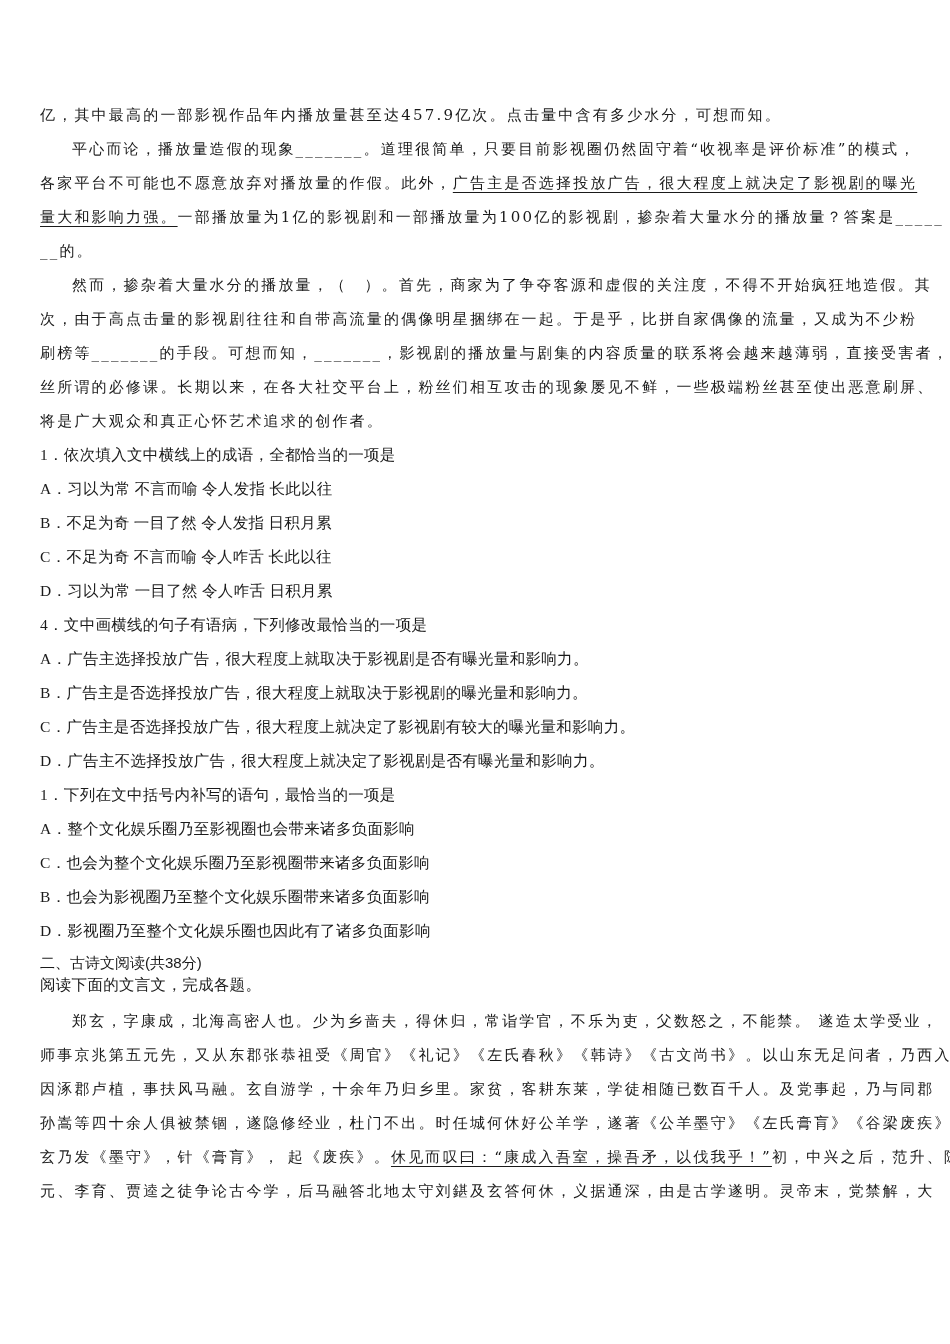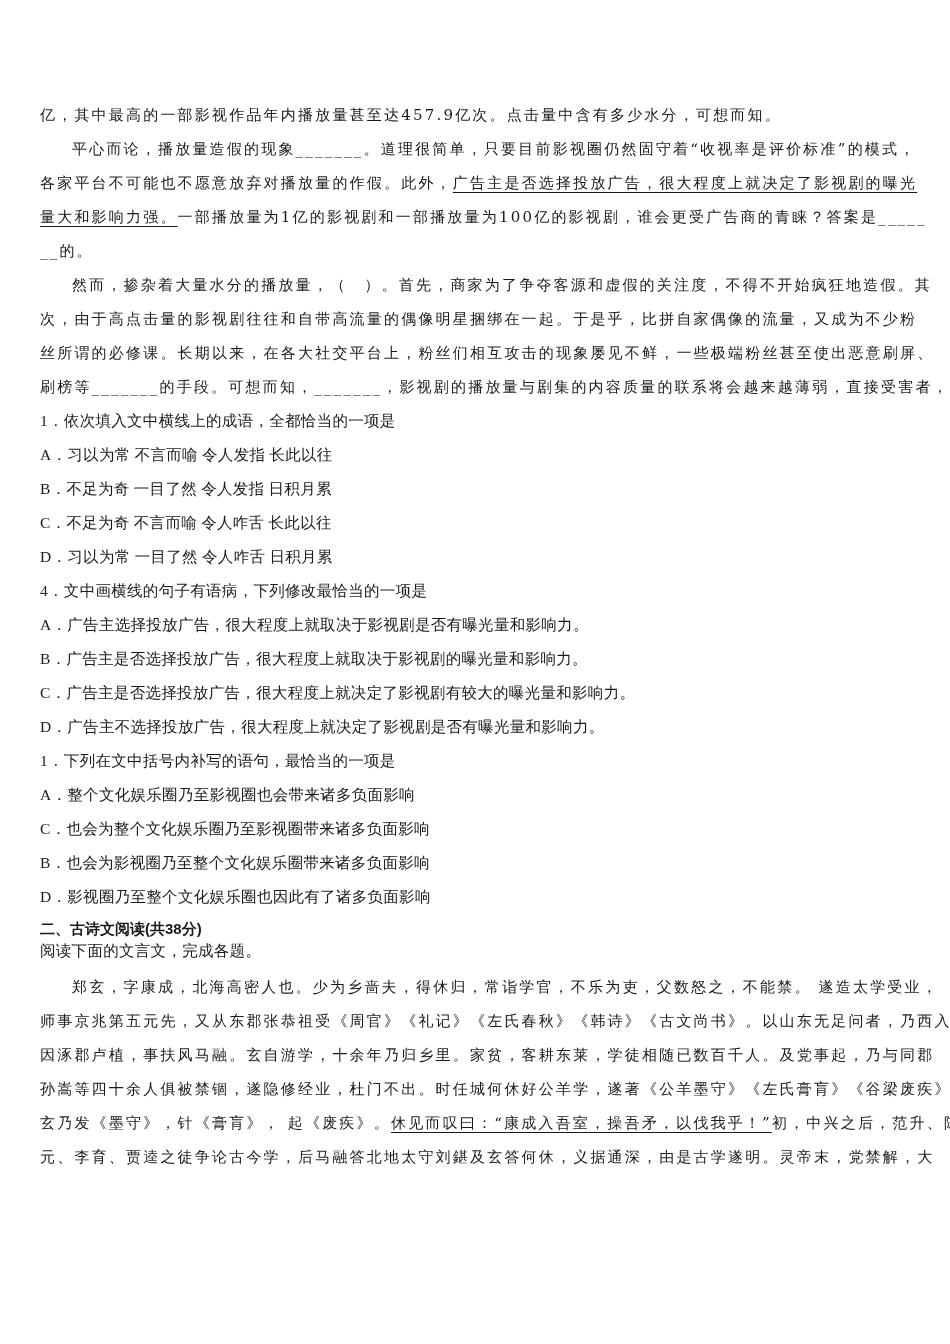--- a/index.html
+++ b/index.html
@@ -34,21 +34,21 @@
     .q-line {
       font-family: Liberation Serif, serif;
       font-size: 15.5px;
       line-height: 34px;
       height: 34px;
       white-space: nowrap;
       letter-spacing: 0.3px;
     }
     .section-title {
       font-family: "Liberation Sans", "DejaVu Sans", sans-serif;
-      font-weight: bold;
+      font-weight: normal;
       font-size: 15px;
       line-height: 22px;
       height: 22px;
       margin-top: 4px;
     }
     .instruction {
       font-family: "Liberation Serif", "DejaVu Serif", serif;
       font-size: 15.5px;
       line-height: 22px;
       height: 26px;
@@ -61,27 +61,28 @@
 
 <div class="page">
 
   <div class="passage">
     <div class="line">亿，其中最高的一部影视作品年内播放量甚至达457.9亿次。点击量中含有多少水分，可想而知。</div>
     <div class="line indent">平心而论，播放量造假的现象_______。道理很简单，只要目前影视圈仍然固守着“收视率是评价标准”的模式，</div>
     <div class="line">
       <span>各家平台不可能也不愿意放弃对播放量的作假。此外，</span><span class="u">广告主是否选择投放广告，很大程度上就决定了影视剧的曝光</span>
     </div>
     <div class="line">
-      <span class="u">量大和影响力强。</span><span>一部播放量为1亿的影视剧和一部播放量为100亿的影视剧，谁会更受广告商的青睐？答案是_____</span>
+      <span class="u">量大和影响力强。</span><span>一部播放量为1亿的影视剧和一部播放量为100亿的影视剧，掺杂着大量水分的播放量？答案是_____</span>
     </div>
     <div class="line">__的。</div>
     <div class="line indent">然而，掺杂着大量水分的播放量，（　）。首先，商家为了争夺客源和虚假的关注度，不得不开始疯狂地造假。其</div>
     <div class="line">次，由于高点击量的影视剧往往和自带高流量的偶像明星捆绑在一起。于是乎，比拼自家偶像的流量，又成为不少粉</div>
+    <div class="line">刷榜等_______的手段。可想而知，_______，影视剧的播放量与剧集的内容质量的联系将会越来越薄弱，直接受害者，</div>
     <div class="line">丝所谓的必修课。长期以来，在各大社交平台上，粉丝们相互攻击的现象屡见不鲜，一些极端粉丝甚至使出恶意刷屏、</div>
-    <div class="line">刷榜等_______的手段。可想而知，_______，影视剧的播放量与剧集的内容质量的联系将会越来越薄弱，直接受害者，</div>
+    <div class="line">将是广大观众和真正心怀艺术追求的创作者。</div>
   </div>
 
   <div>
     <div class="q-line">1．依次填入文中横线上的成语，全都恰当的一项是</div>
     <div class="q-line">A．习以为常  不言而喻  令人发指  长此以往</div>
     <div class="q-line">B．不足为奇  一目了然  令人发指  日积月累</div>
     <div class="q-line">C．不足为奇  不言而喻  令人咋舌  长此以往</div>
     <div class="q-line">D．习以为常  一目了然  令人咋舌  日积月累</div>
   </div>
 

